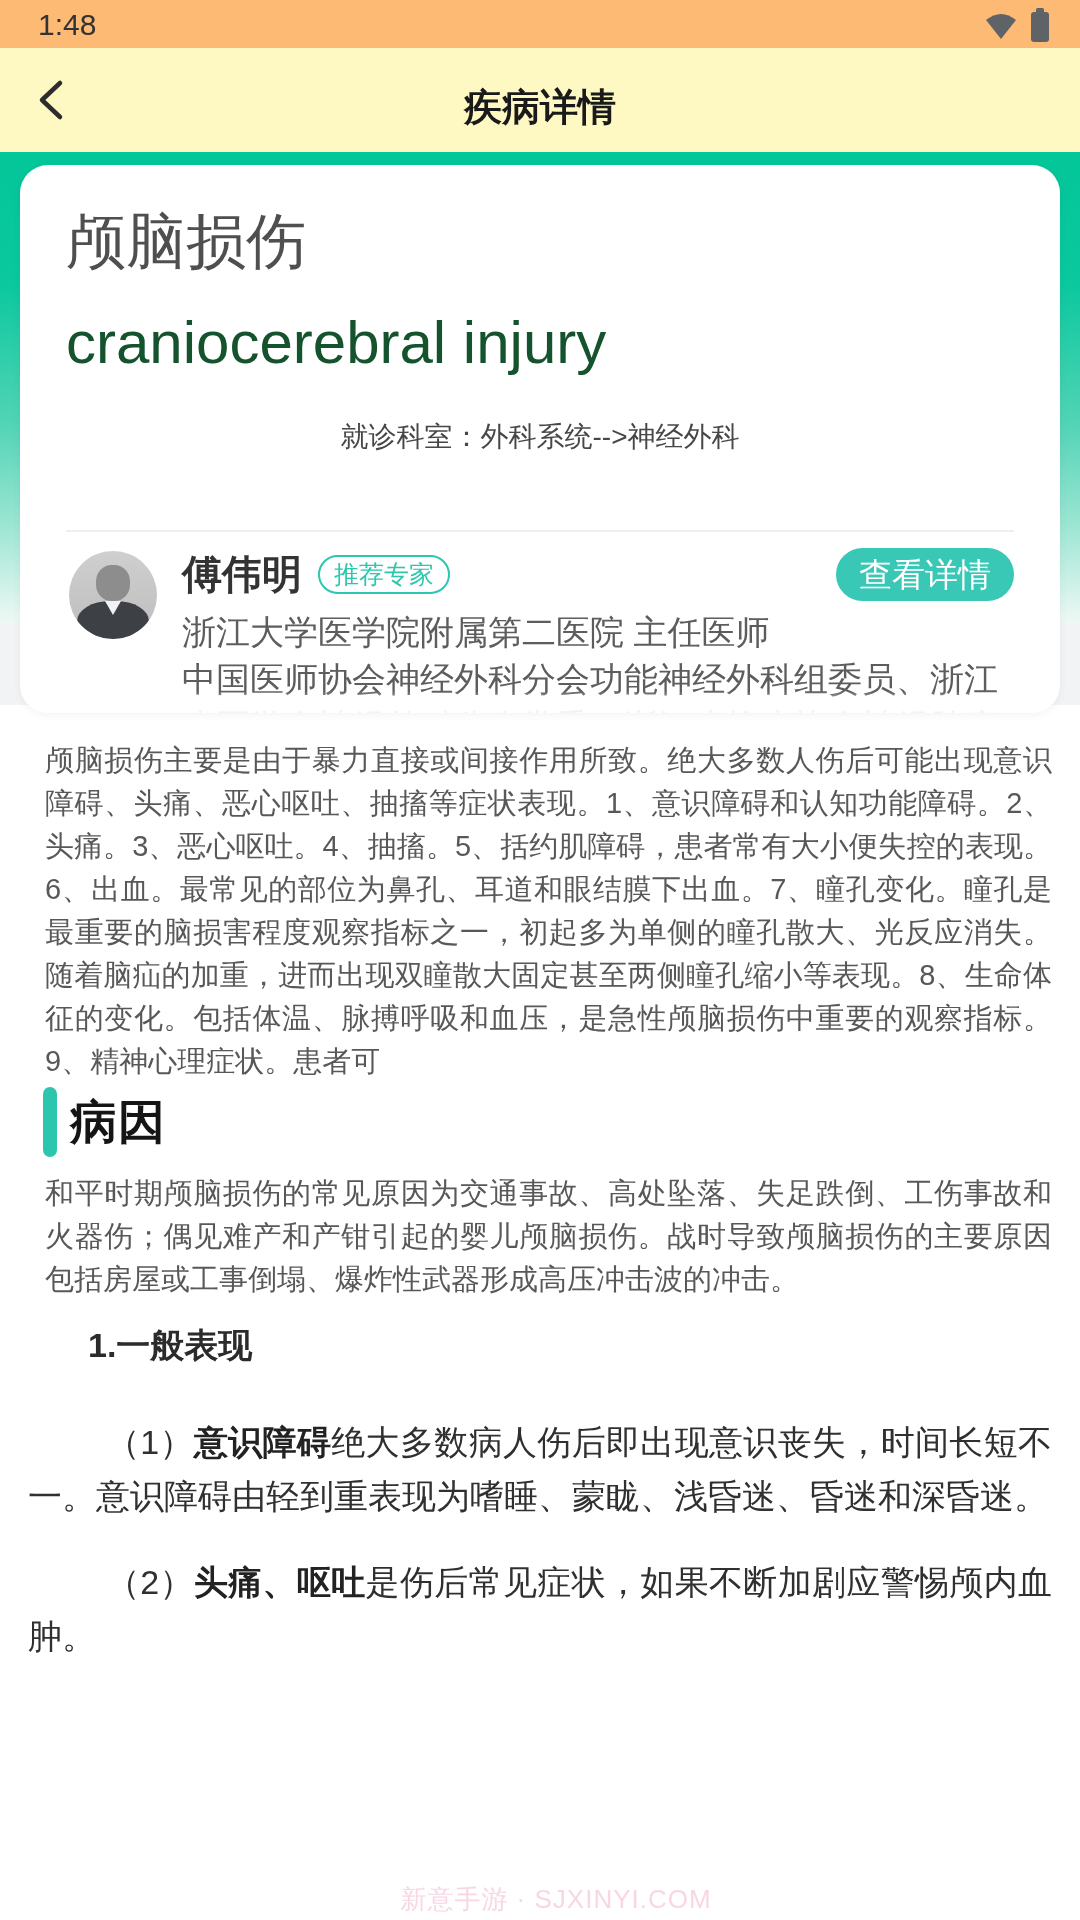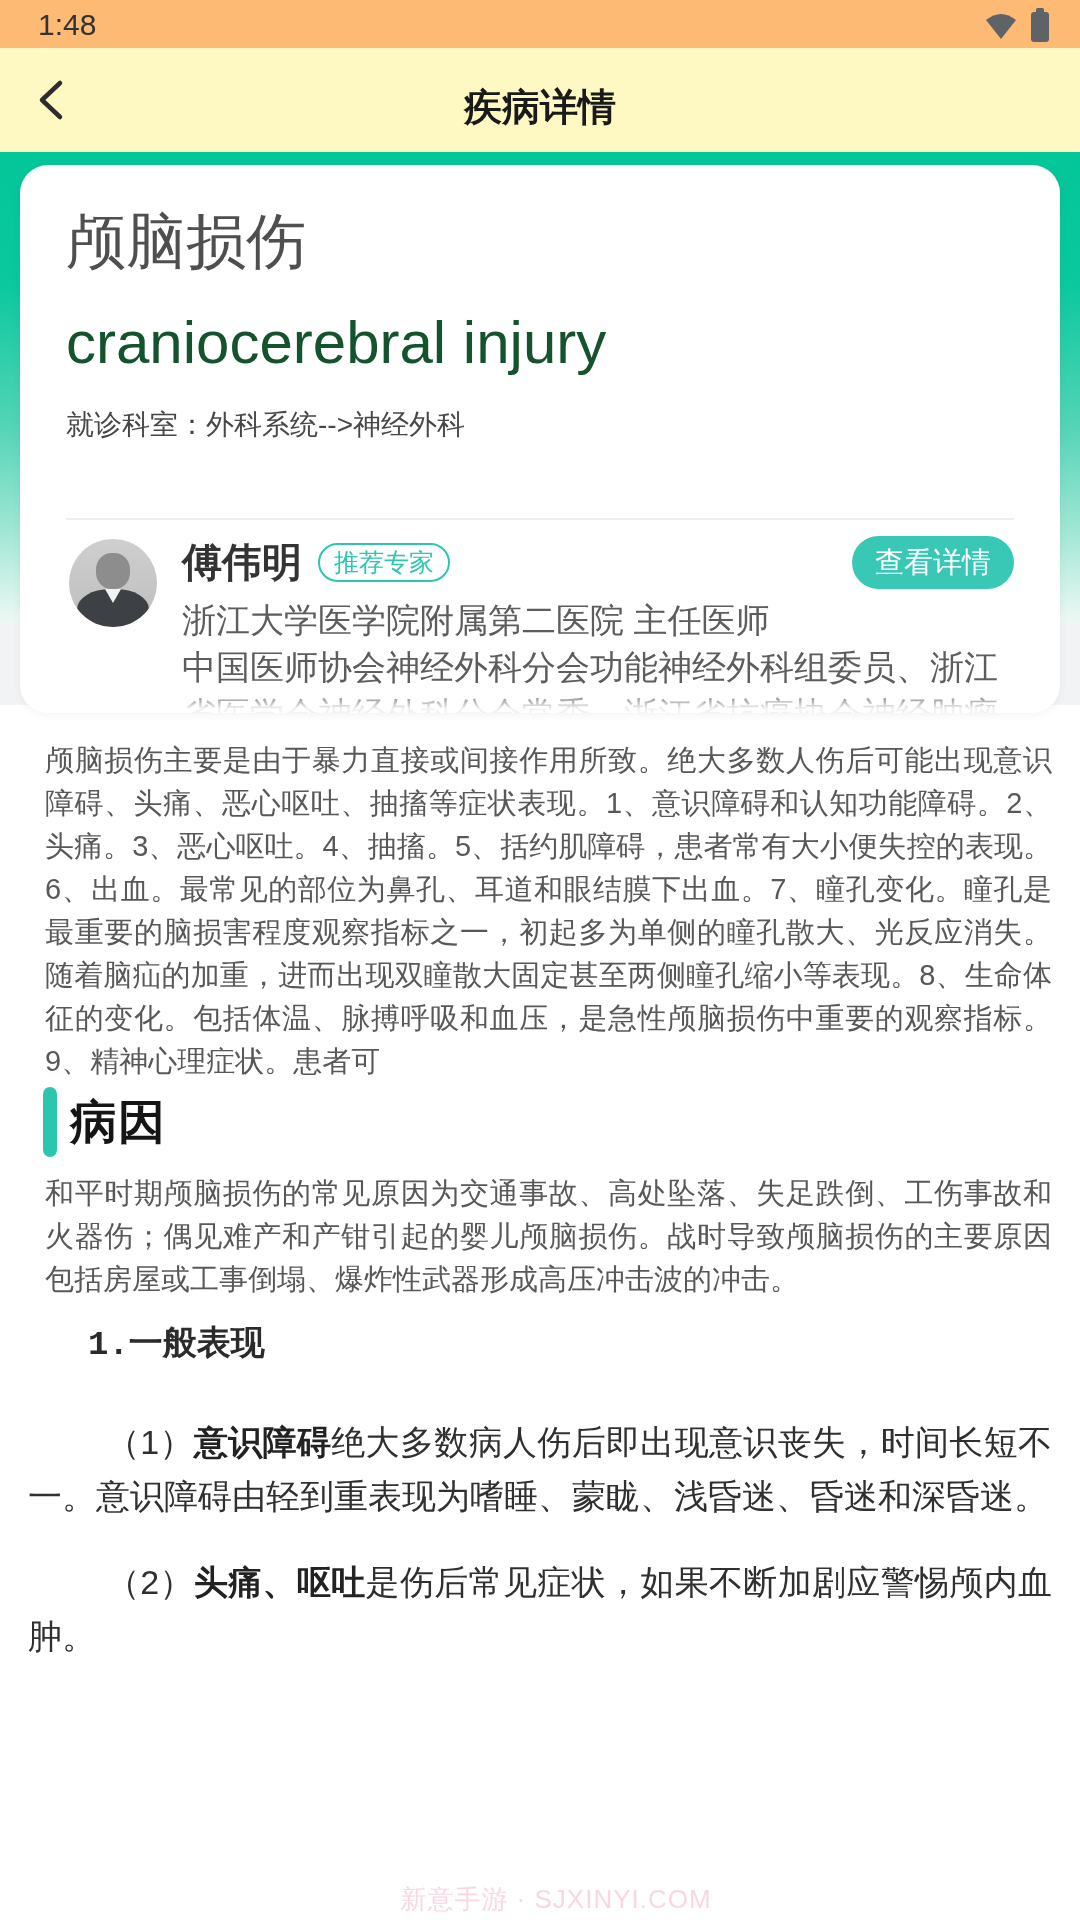--- a/index.html
+++ b/index.html
@@ -22,47 +22,47 @@
     background:linear-gradient(180deg,#03c699 0%,#0bc89e 28%,#53d4b6 58%,#9fe6d4 80%,#e2f6f0 97%,#eef8f5 100%);}
   .strip{position:absolute;top:623px;left:0;width:1080px;height:82px;background:#f1f3f5;}
   
   .card{position:absolute;left:20px;top:165px;width:1040px;height:548px;background:#fff;
     border-radius:28px;box-shadow:0 2px 10px rgba(0,0,0,0.05);overflow:hidden;box-sizing:border-box;
     padding:0 46px;z-index:10;}
   .card::after{content:"";position:absolute;left:0;right:0;bottom:0;height:22px;
     background:linear-gradient(180deg,rgba(255,255,255,0) 0%,rgba(255,255,255,.92) 80%);pointer-events:none;}
   .disease-cn{margin-top:44px;font-size:60px;line-height:66px;color:#4f4f4f;}
   .disease-en{margin-top:28px;font-size:60px;line-height:80px;color:#14532d;}
-  .dept{margin-top:24px;font-size:28px;line-height:36px;color:#474747;}
+  .dept{margin-top:36px;font-size:28px;line-height:36px;color:#474747;text-align:center;}
   .divider{margin-top:75px;border-top:2px solid #eeeeee;height:0;}
   .doctor{margin-top:19px;display:flex;align-items:flex-start;}
   .avatar{flex:0 0 88px;width:88px;height:88px;margin-left:3px;border-radius:50%;
     background:linear-gradient(180deg,#cfcfcf 0%,#bdbdbd 100%);position:relative;overflow:hidden;}
   .avatar .head{position:absolute;left:27px;top:14px;width:34px;height:36px;border-radius:46%;background:#8d8d8d;}
   .avatar .body{position:absolute;left:8px;top:50px;width:72px;height:44px;border-radius:46% 46% 0 0;background:#3d4045;}
   .avatar .collar{position:absolute;left:36px;top:50px;width:16px;height:14px;background:#f2f2f2;clip-path:polygon(0 0,100% 0,50% 100%);}
   .doc-col{flex:1;margin-left:25px;min-width:0;}
   .doc-head{display:flex;align-items:center;height:46px;}
   .doc-name{font-size:40px;font-weight:700;color:#333;}
   .doc-badge{margin-left:16px;border:2px solid #2cc7ae;color:#2cc7ae;border-radius:22px;
     font-size:25px;line-height:25px;padding:5px 14px;white-space:nowrap;}
   .doc-btn{margin-left:auto;background:#3ac8b6;color:#fff;border:none;border-radius:27px;
-    font-size:29px;line-height:29px;padding:12px 23px;font-family:inherit;cursor:pointer;}
+    font-size:33px;line-height:29px;padding:12px 23px;font-family:inherit;cursor:pointer;}
   .doc-info{margin-top:12px;font-size:34px;line-height:47px;color:#5d5d5d;}
   
   .content{position:absolute;top:705px;left:0;width:1080px;padding:0 28px;box-sizing:border-box;background:#fff;}
   .sec-h{display:flex;align-items:center;}
   .sec-h .bar{width:14px;height:70px;border-radius:8px;background:#2cc5ad;margin-left:15px;flex:0 0 14px;}
   .sec-h .sec-title{margin-left:13px;font-size:47px;font-weight:700;color:#151515;letter-spacing:1px;}
   .m-first{margin-top:173px;}
   .m-h2{margin-top:4px;}
   .m-h3{margin-top:16px;}
   .p-body{margin:34px 0 0 17px;font-size:29px;line-height:43px;color:#585858;text-align:justify;}
   .p-body.m2{margin-top:15px;}
-  .sub-h{margin:26px 0 0 60px;font-size:34px;font-weight:700;color:#2b2b2b;line-height:36px;font-family:Liberation Mono, monospace;}
+  .sub-h{margin:26px 0 0 60px;font-size:34px;font-weight:700;color:#2b2b2b;line-height:36px;}
   .clin-p{margin:52px 0 0 0;font-size:34px;line-height:54px;color:#303030;text-indent:78px;text-align:justify;}
   .clin-p.m2{margin-top:32px;}
   .clin-p b{font-weight:700;color:#222;}
   
   .watermark{position:absolute;top:1882px;left:16px;width:1080px;text-align:center;
     font-size:26px;color:#f8d7e5;letter-spacing:1px;z-index:20;pointer-events:none;}
 </style>
 </head>
 <body>
 

